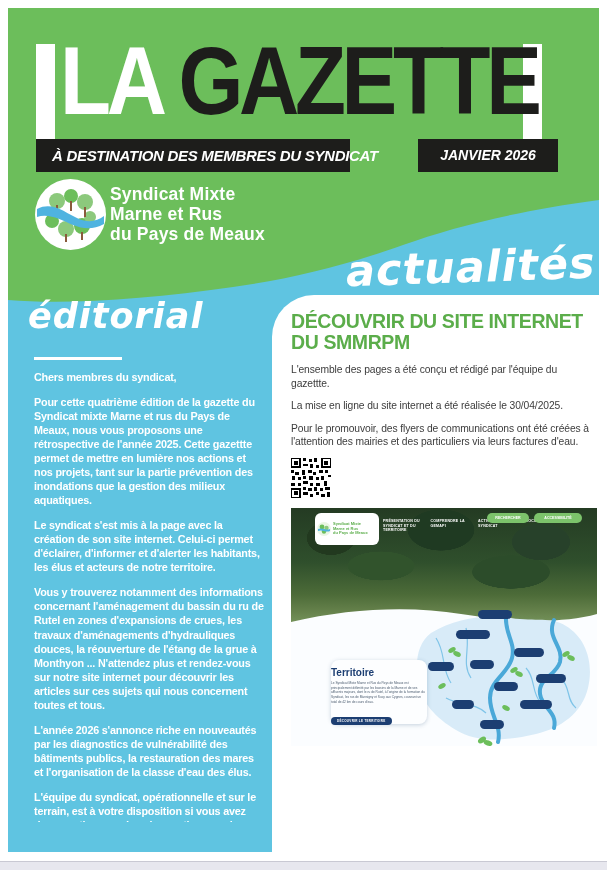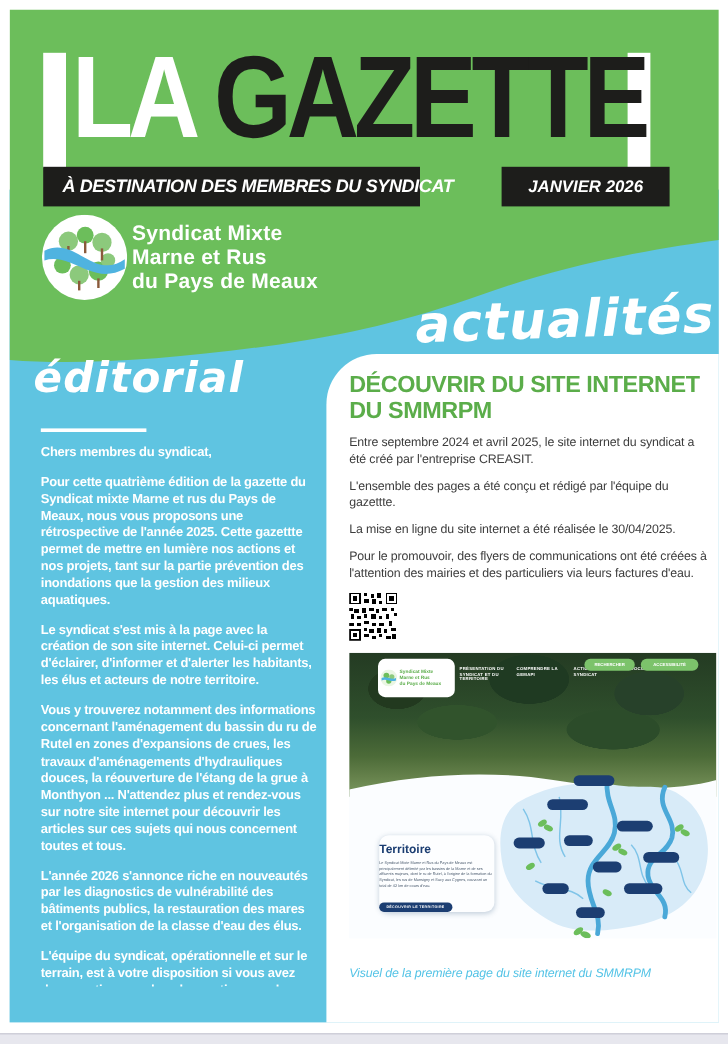--- a/index.html
+++ b/index.html
@@ -61,21 +61,21 @@
       border-radius:6px;display:flex;align-items:center;padding:2px;box-sizing:border-box;}
   .shot-logo .txt{font-size:4px;font-weight:700;color:#5bad4a;line-height:1.2;margin-left:2px;}
   .shot-nav{position:absolute;left:92px;top:11px;width:180px;display:flex;gap:10px;}
   .shot-nav .item{color:#ffffff;font-weight:700;font-size:3.6px;line-height:1.3;width:40px;
       letter-spacing:0.2px;}
   .pillbtn{position:absolute;height:10px;border-radius:5px;background:#7cc36b;color:#fff;
       font-size:3.6px;font-weight:700;line-height:10px;text-align:center;}
   .shot-wave{position:absolute;left:0;top:96px;width:306px;height:30px;}
 
   
-  .terr-card{position:absolute;left:25px;top:152px;width:96px;height:64px;background:#fdfeff;
+  .terr-card{position:absolute;left:40px;top:152px;width:96px;height:64px;background:#fdfeff;
       border-radius:8px;box-shadow:0 1px 4px rgba(40,80,120,.25);padding:7px 0;box-sizing:border-box;}
   .terr-card h3{margin:0 0 3px 0;color:#1c3e72;font-size:10px;font-weight:800;}
   .terr-card .tiny{color:#4a5b6e;font-size:3.2px;line-height:1.45;margin:0 0 4px 0;}
   .terr-btn{display:inline-block;background:#1c3e72;color:#fff;border-radius:5px;
       font-size:3px;font-weight:700;padding:2px 6px;letter-spacing:0.3px;}
   .map{position:absolute;left:95px;top:100px;width:211px;height:138px;}
 
   .caption{position:absolute;left:283px;top:798px;width:300px;color:#53c3e6;
       font-style:italic;font-size:10.3px;letter-spacing:-0.1px;}
 
@@ -133,21 +133,20 @@
       <p>Pour cette quatrième édition de la gazette du Syndicat mixte Marne et rus du Pays de Meaux, nous vous proposons une rétrospective de l'année 2025. Cette gazettte permet de mettre en lumière nos actions et nos projets, tant sur la partie prévention des inondations que la gestion des milieux aquatiques.</p>
       <p>Le syndicat s'est mis à la page avec la création de son site internet. Celui-ci permet d'éclairer, d'informer et d'alerter les habitants, les élus et acteurs de notre territoire.</p>
       <p>Vous y trouverez notamment des informations concernant l'aménagement du bassin du ru de Rutel en zones d'expansions de crues, les travaux d'aménagements d'hydrauliques douces, la réouverture de l'étang de la grue à Monthyon ... N'attendez plus et rendez-vous sur notre site internet pour découvrir les articles sur ces sujets qui nous concernent toutes et tous.</p>
       <p>L'année 2026 s'annonce riche en nouveautés par les diagnostics de vulnérabilité des bâtiments publics, la restauration des mares et l'organisation de la classe d'eau des élus.</p>
       <p>L'équipe du syndicat, opérationnelle et sur le terrain, est à votre disposition si vous avez des questions ou des observations sur le terrain.</p>
 
     </div>
 
     <div class="article">
       <h2 class="article-title">DÉCOUVRIR DU SITE INTERNET DU SMMRPM</h2>
-      <p class="body">Entre septembre 2024 et avril 2025, le site internet du syndicat a été créé par l'entreprise CREASIT.</p>
       <p class="body">L'ensemble des pages a été conçu et rédigé par l'équipe du gazettte.</p>
       <p class="body">La mise en ligne du site internet a été réalisée le 30/04/2025.</p>
       <p class="body">Pour le promouvoir, des flyers de communications ont été créées à l'attention des mairies et des particuliers via leurs factures d'eau.</p>
 
       <svg class="qr" width="40" height="40" viewBox="0 0 29 29" shape-rendering="crispEdges">
         <rect width="29" height="29" fill="#ffffff"></rect>
         <g fill="#000000">
           <rect x="0" y="0" width="7" height="7"></rect>
             <rect x="1" y="1" width="5" height="5" fill="#fff"></rect>
             <rect x="2" y="2" width="3" height="3"></rect>
@@ -263,17 +262,16 @@
         </svg>
 
         <div class="terr-card">
           <h3>Territoire</h3>
           <p class="tiny">Le Syndicat Mixte Marne et Rus du Pays de Meaux est principalement délimité par les bassins de la Marne et de ses affluents majeurs, dont le ru de Rutel, à l'origine de la formation du Syndicat, les rus de Mansigny et Sucy aux Cygnes, couvrant un total de 42 km de cours d'eau.</p>
           <span class="terr-btn">DÉCOUVRIR LE TERRITOIRE</span>
         </div>
       </div>
     </div>
 
-    <div class="caption">Visuel de la première page du site internet du SMMRPM</div>
   </div>
 
   <div class="bottom-strip"></div>
 </div>
 
 </body></html>

